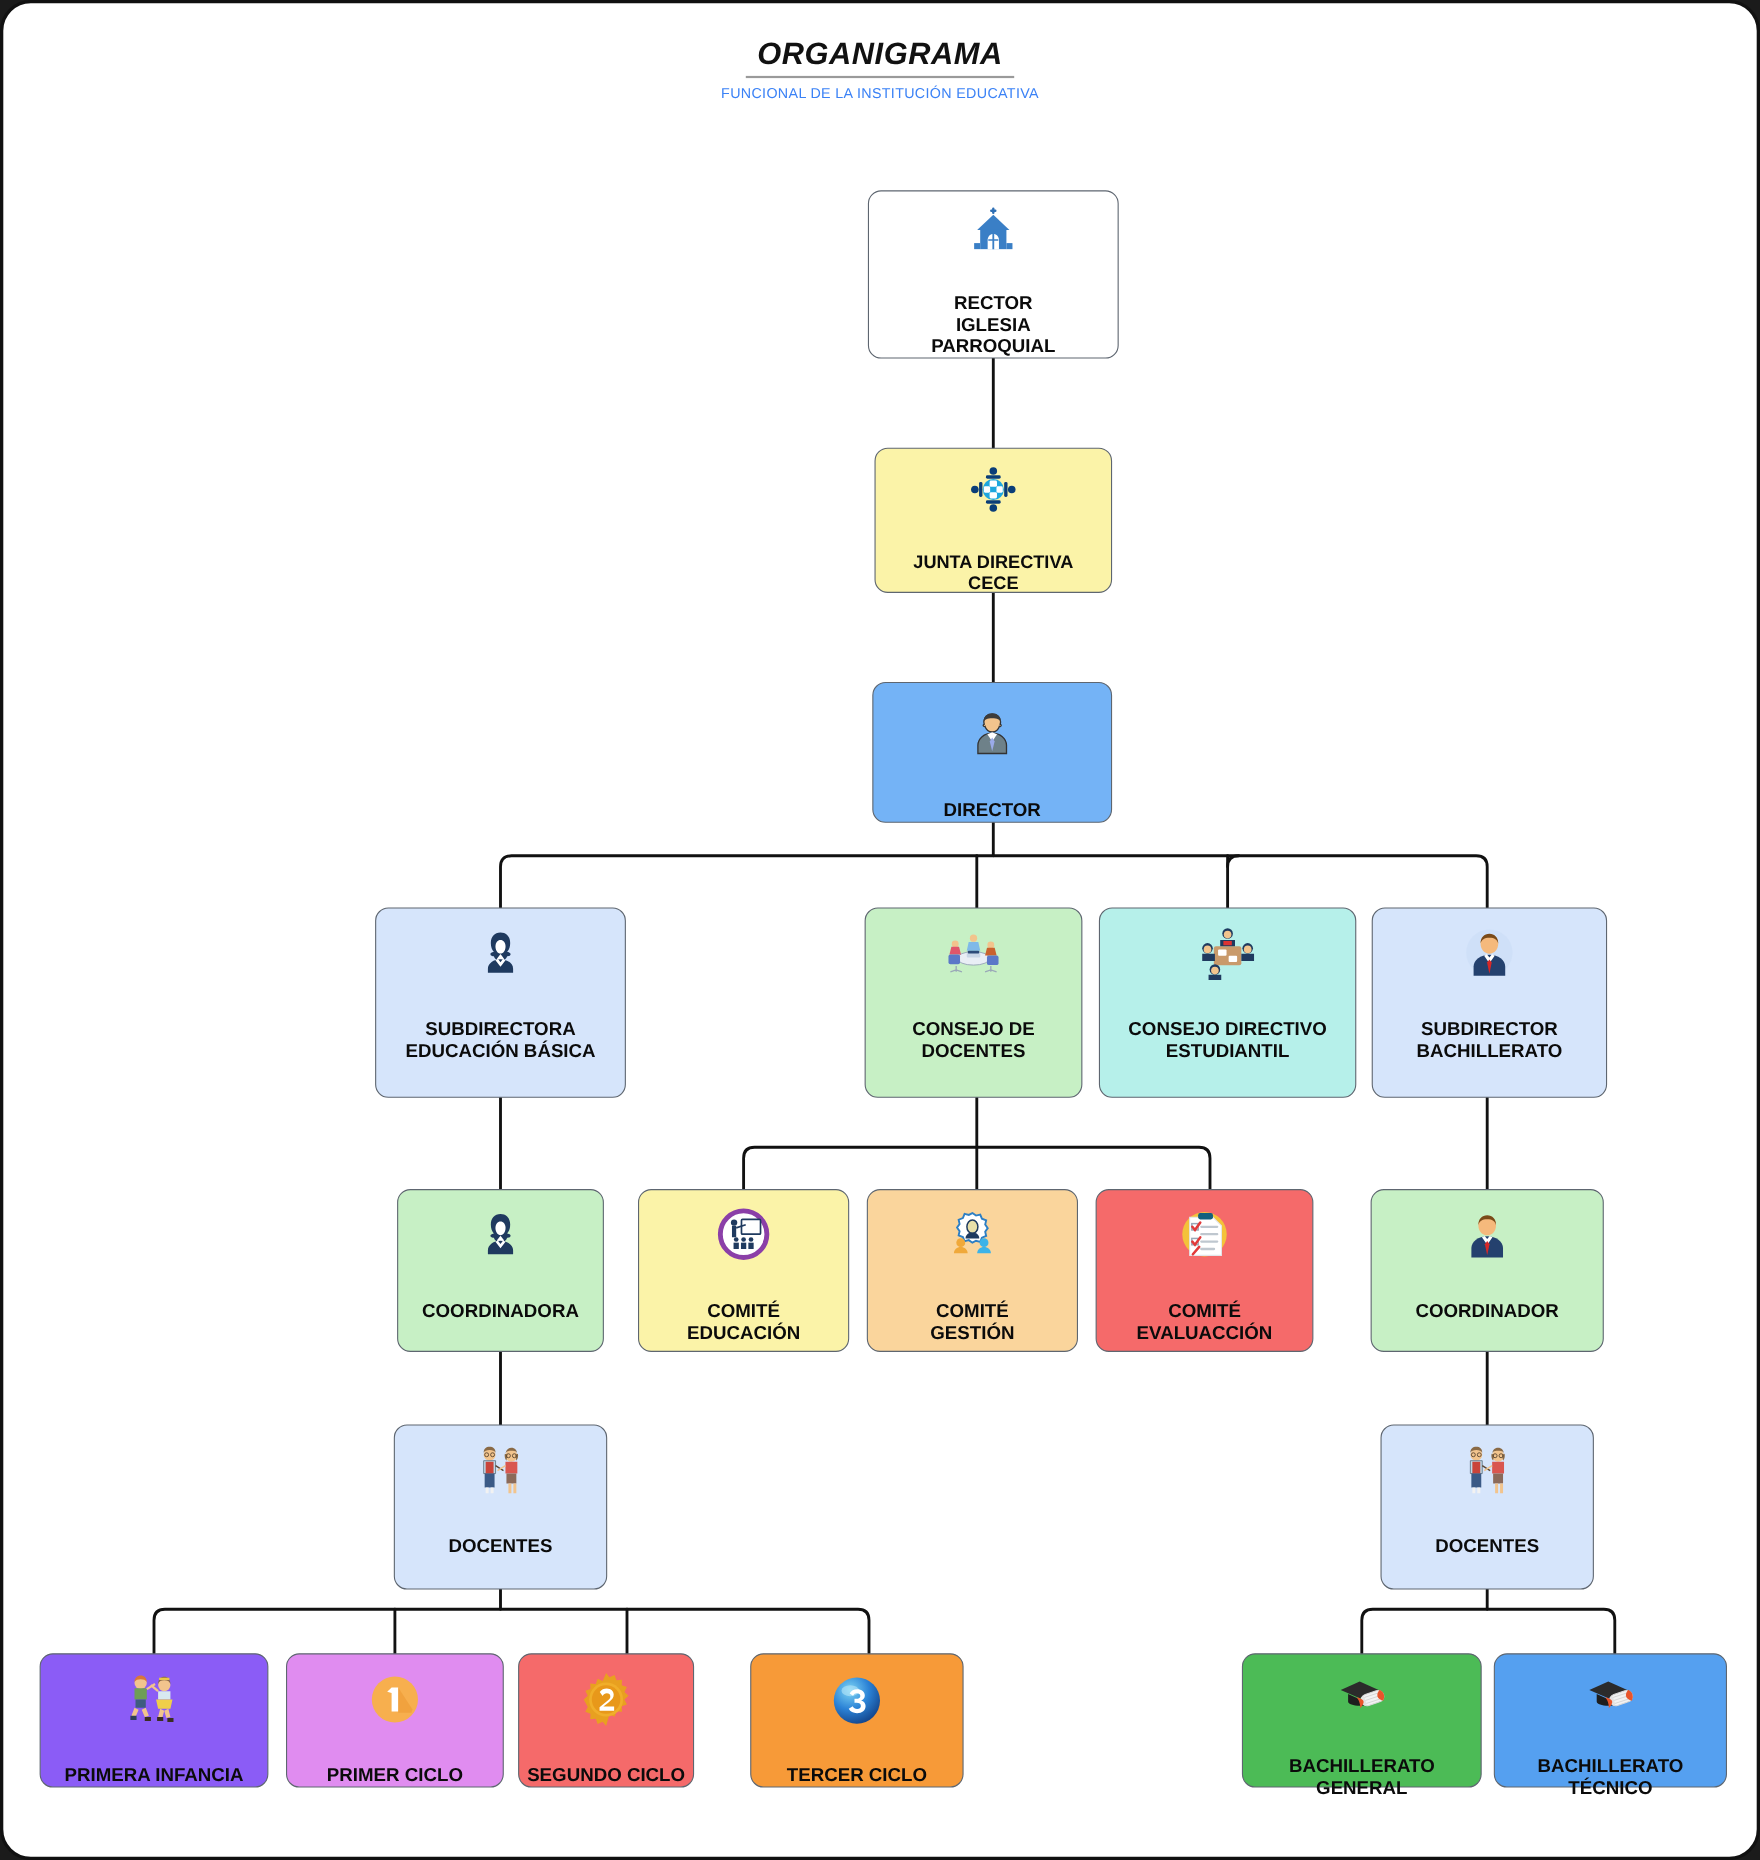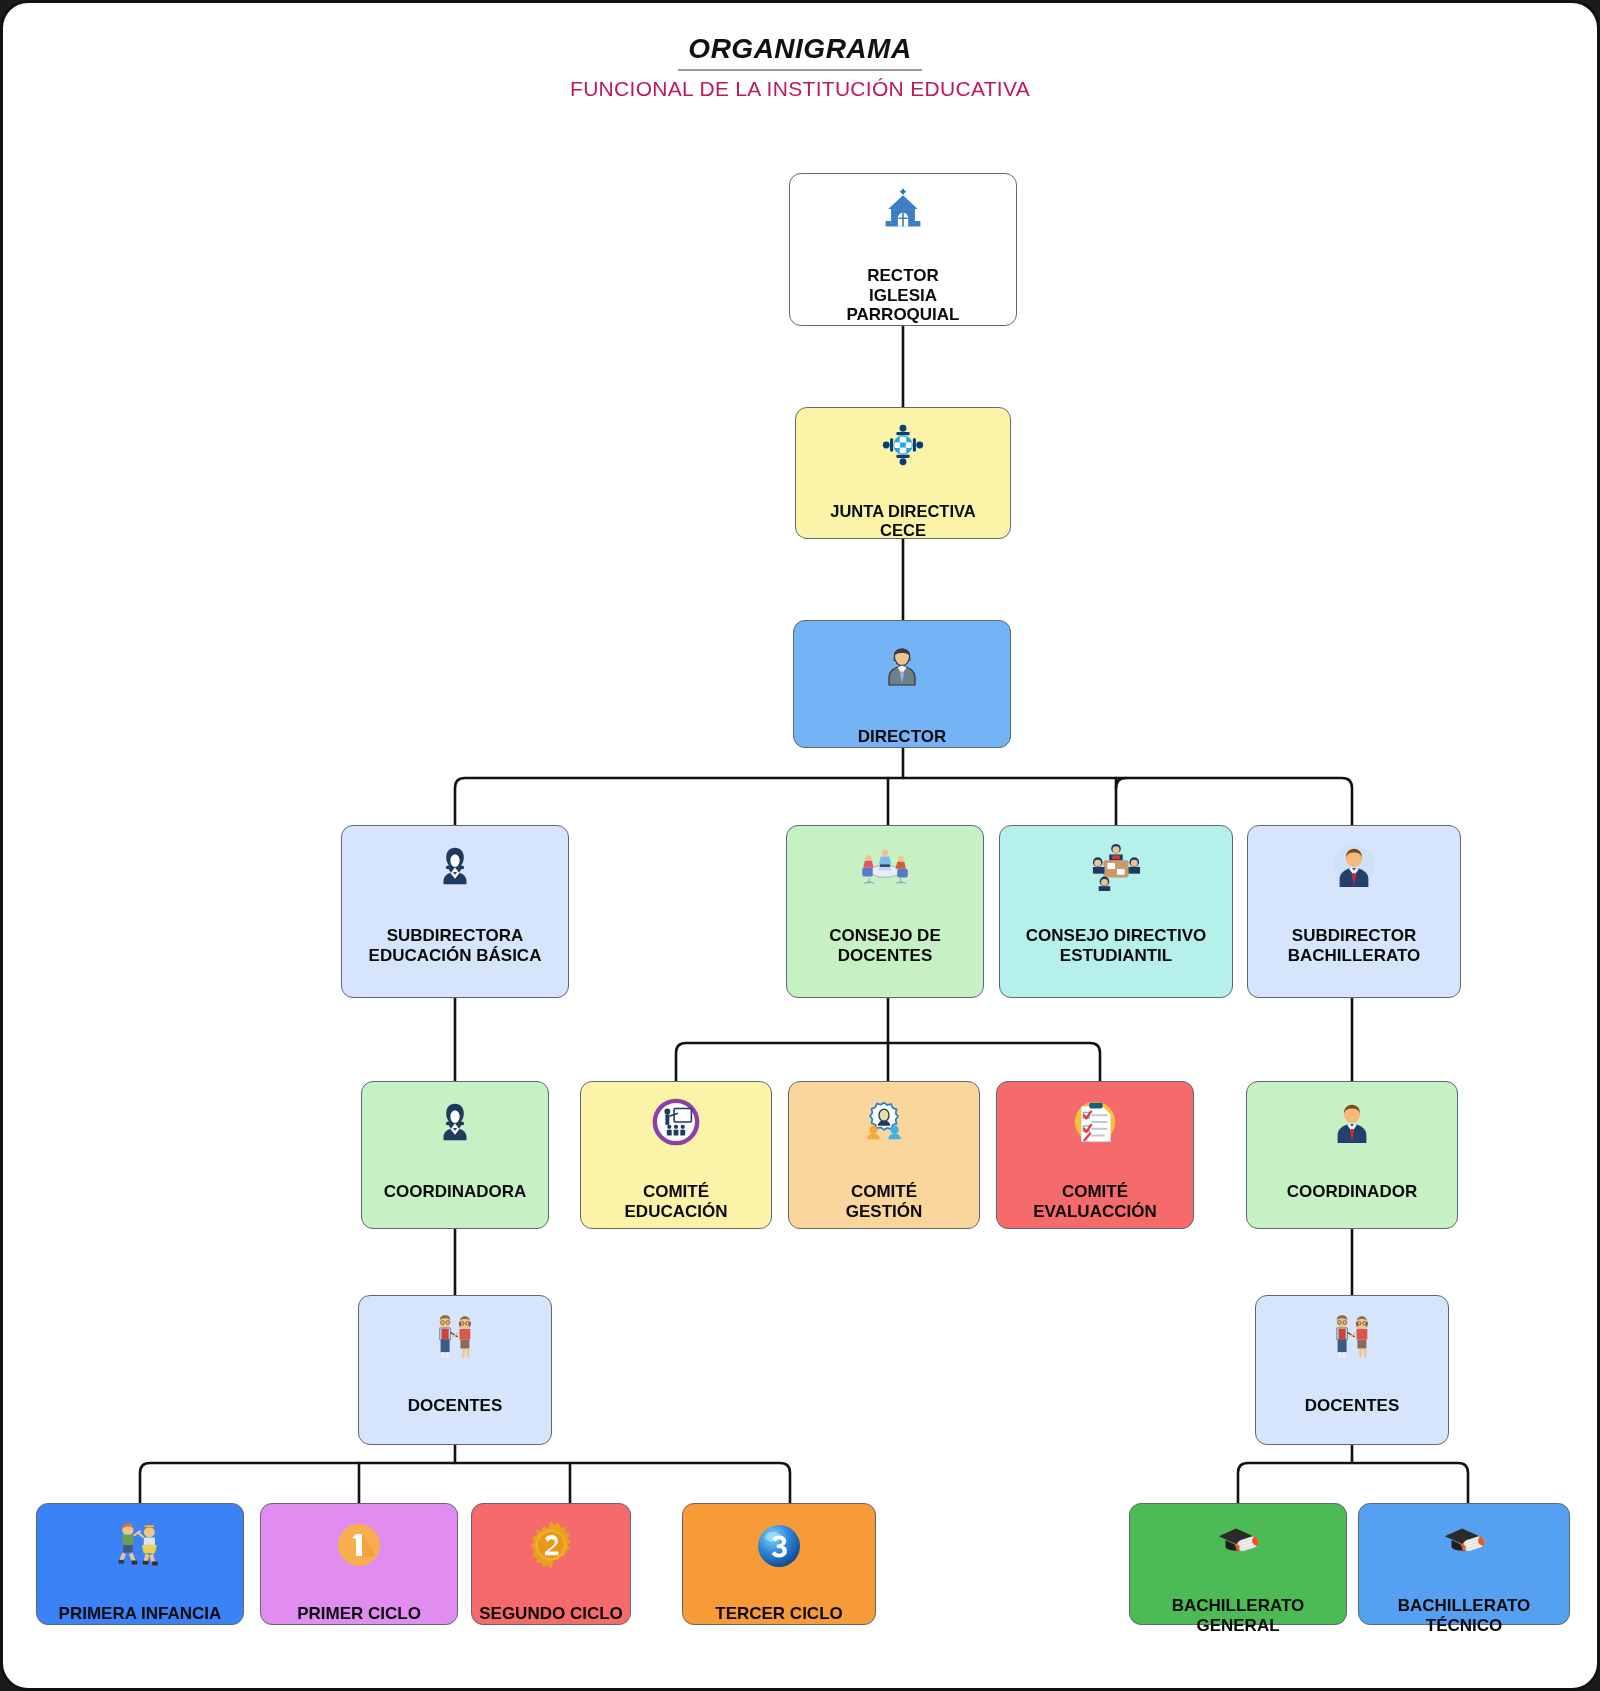--- a/index.html
+++ b/index.html
@@ -22,21 +22,21 @@
   #title {
     display:inline-block;
     font-size:28px; font-weight:bold; color:#111;
     letter-spacing:.5px;
     padding: 0 10px 4px 10px;
     border-bottom: 2px solid #9a9a9a;
     font-style: italic;
   }
   #subtitle {
     margin-top:6px;
-    font-size:21px; color:#be185d; letter-spacing:.3px;
+    font-size:13px; color:#3b82f6; letter-spacing:.3px;
   }
 
   
   #wires { position:absolute; inset:0; width:1600px; height:1691px; pointer-events:none; }
 
   
   .node {
     position:absolute;
     border:1.6px solid #5e6670;
     border-radius:12px;
@@ -408,21 +408,21 @@
           <path d="M35 18h12v12H35z" fill="#D9564F"></path>
           <path d="M36 30h10v10H36z" fill="#8B6A5A"></path>
           <path d="M38 40h3v10h-3zM43 40h3v10h-3z" fill="#F2C48D"></path>
           <path d="M35 22 L27 27" stroke="#F2C48D" stroke-width="1.6"></path>
         </g>
       </svg>
     </div>
     <div class="lbl s17">DOCENTES</div>
   </div>
 
-  <div class="node" style="left:33px; top:1500px; width:208px; height:122px; background:#3b82f6; ">
+  <div class="node" style="left:33px; top:1500px; width:208px; height:122px; background:#8b5cf6; ">
     <div class="ico">
       <svg class="gi" width="56" height="48" viewBox="0 0 60 50">
         <g>
           <circle cx="17" cy="10" r="6" fill="#F2C48D"></circle>
           <path d="M11 9c0-4 2.6-6.4 6-6.4S23 5 23 9c-1.4-2-3-2.6-6-2.6S12.4 7 11 9z" fill="#D8763C"></path>
           <path d="M11 15h12v11H11z" fill="#6E9E56"></path>
           <path d="M12 26h10v8H12z" fill="#3E5C80"></path>
           <path d="M11 34l-3 8 4 1 3-7zM22 34l3 8-4 1-3-7z" fill="#F2C48D"></path>
           <path d="M7 42h6v4H7z" fill="#2C3E56"></path>
             <path d="M21 43h6v4h-6z" fill="#3B2E22"></path>

